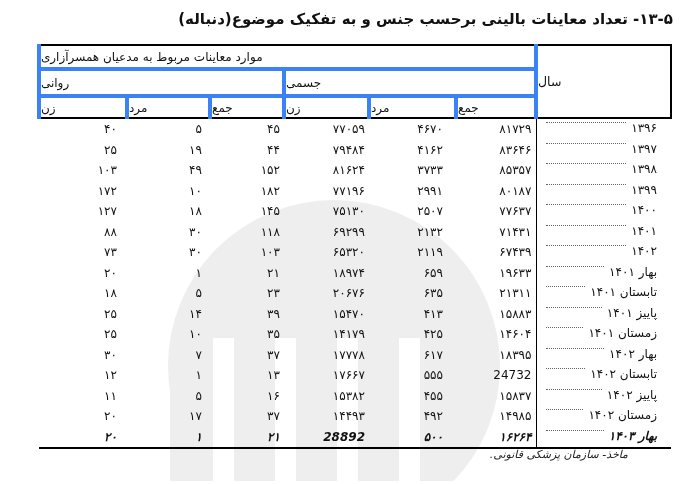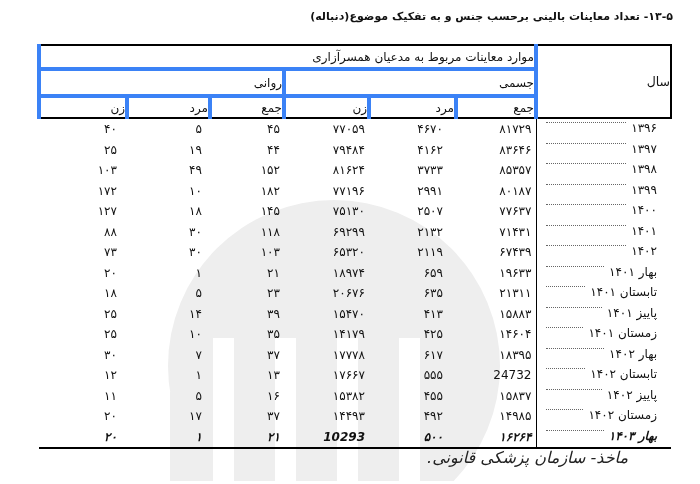--- a/index.html
+++ b/index.html
@@ -13,29 +13,29 @@
   .watermark{position:absolute;left:0;top:0;width:700px;height:481px;overflow:hidden;z-index:0;}
   .wm-circle{position:absolute;left:168px;top:200px;width:332px;height:332px;border-radius:50%;background:#eeeeee;}
   .wm-gap{position:absolute;top:338px;width:21px;height:143px;background:#ffffff;}
   .wm-gap.g1{left:213px;} .wm-gap.g2{left:275px;} .wm-gap.g3{left:337px;} .wm-gap.g4{left:399px;}
   .wm-bar{position:absolute;background:#eeeeee;}
   .wm-bar.b1{left:170px;top:392px;width:43px;height:89px;}
   .wm-bar.b2{left:234px;top:360px;width:41px;height:121px;}
   
   .title{
     position:absolute;top:10px;right:27px;z-index:2;
-    font-size:11px;font-weight:bold;letter-spacing:0;
+    font-size:15px;font-weight:bold;letter-spacing:0;
   }
   
   table.tbl{
     position:absolute;top:44px;right:28px;width:632px;z-index:1;
     border-collapse:collapse;table-layout:fixed;background:transparent;
     font-size:12px;
   }
-  .tbl th{font-weight:normal;text-align:right;vertical-align:middle;padding:0;margin-top:20px;}
+  .tbl th{font-weight:normal;text-align:left;vertical-align:middle;padding:0;margin-top:20px;}
   .tbl thead th{border:4px solid #3b82f6;}
   .tbl th.year-hd{
     border-top:2px solid #000;border-left:2.5px solid #000;
     border-right:2px solid #000;border-bottom:2.5px solid #000;
     font-size:12.5px;
   }
   .tbl th.span-hd{border-top:2px solid #000;height:21px;}
   .tbl th.grp{height:23px;}
   .tbl th.sub{height:19px;border-bottom:2.5px solid #000;}
   .tbl th.edge-r{border-right:2px solid #000;}
@@ -56,21 +56,21 @@
   
   .ycell-inner{display:flex;align-items:flex-start;padding:0 14px 0 9px;}
   .ycell-inner .ylabel{white-space:nowrap;padding-bottom:2px;}
   .ycell-inner .leader{
     flex:1 1 auto;border-bottom:1.5px dotted #666;
     margin:0 5px 6px 0;min-width:6px;
   }
   
   .source{
     position:absolute;top:448px;right:72px;z-index:2;
-    font-size:16px;font-style:italic;color:#222;
+    font-size:11px;font-style:italic;color:#222;
   }
 </style>
 </head>
 <body>
 
 <div class="watermark">
   <div class="wm-circle"></div>
   <div class="wm-bar b1"></div>
   <div class="wm-bar b2"></div>
   <div class="wm-gap g1"></div>
@@ -322,21 +322,21 @@
   </tr>
       <tr class="bold">
     <td class="ycell">
       <div class="ycell-inner">
         <span class="ylabel">بهار ۱۴۰۳</span>
         <span class="leader"></span>
       </div>
     </td>
     <td>۱۶۲۶۴</td>
     <td>۵۰۰</td>
-    <td>10293</td>
+    <td>28892</td>
     <td>۲۱</td>
     <td>۱</td>
     <td>۲۰</td>
   </tr>
     </tbody>
 </table>
 
 <div class="source">ماخذ- سازمان پزشکی قانونی.</div>
 
 </body></html>

